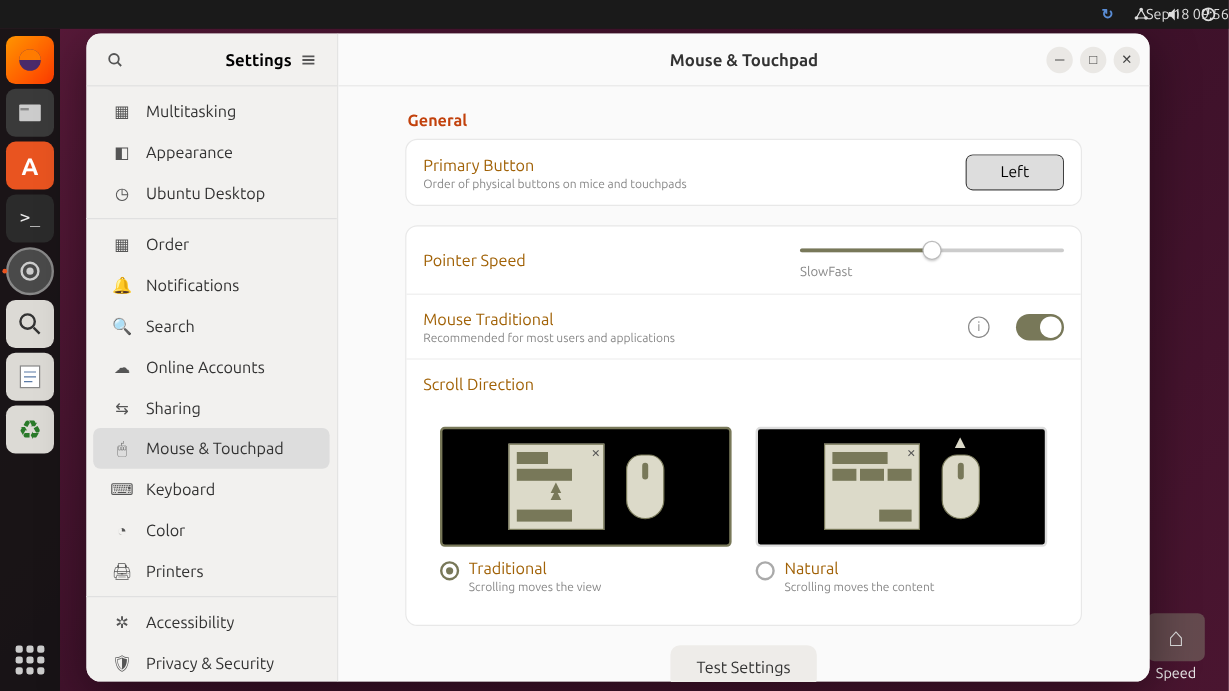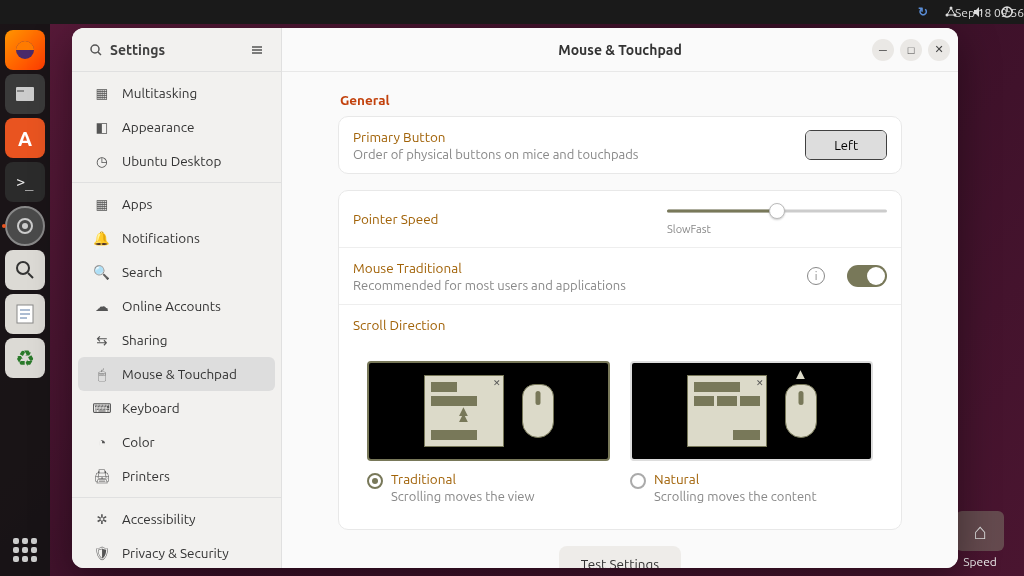--- a/index.html
+++ b/index.html
@@ -25,21 +25,21 @@
 .dock-apps { position: absolute; bottom: 8px; width: 36px; height: 36px; display: grid; grid-template-columns: repeat(3,6px); grid-template-rows: repeat(3,6px); gap: 3px; justify-content: center; align-content: center; }
 .dock-apps span { width: 6px; height: 6px; background: #ccc; border-radius: 2px; }
 
 
 .window { position: absolute; left: 72px; top: 28px; width: 886px; height: 540px; background: #fafafa; border-radius: 12px; box-shadow: 0 10px 40px rgba(0,0,0,0.4); overflow: hidden; display: flex; z-index: 60; }
 
 
 .sidebar { width: 210px; background: #f2f1ef; border-right: 1px solid #e0e0e0; display: flex; flex-direction: column; }
 .sidebar-header { height: 44px; display: flex; align-items: center; padding: 0 10px; border-bottom: 1px solid #e0e0e0; }
 .sidebar-header .search-btn { width: 28px; height: 28px; display: flex; align-items:center; justify-content:center; border-radius:4px; }
-.sidebar-header .title { flex: 1; text-align: left; font-weight: 600; font-size: 14px; color: #404040; }
+.sidebar-header .title { flex: 1; text-align: right; font-weight: 600; font-size: 14px; color: #000000; }
 .sidebar-header .menu-btn { width: 28px; height: 28px; display:flex; align-items:center; justify-content:center; border-radius:4px; }
 .sidebar-list { flex: 1; overflow-y: auto; padding: 4px 0; }
 .sidebar-item { display: flex; align-items: center; gap: 12px; padding: 9px 16px; font-size: 13.5px; color: #333; cursor: pointer; border-radius: 6px; margin: 0 6px; }
 .sidebar-item.selected { background: #ddd; }
 .sidebar-item .sicon { width: 16px; height: 16px; display:flex; align-items:center; justify-content:center; color:#555; }
 .sidebar-sep { height: 1px; background: #e0e0e0; margin: 4px 0; }
 
 
 .main { flex: 1; display: flex; flex-direction: column; background: #fafafa; }
 .main-header { height: 44px; display: flex; align-items: center; justify-content: center; border-bottom: 1px solid #e8e8e8; position: relative; }
@@ -48,21 +48,21 @@
 .win-btn { width: 22px; height: 22px; border-radius: 50%; background: #eae8e5; display:flex; align-items:center; justify-content:center; font-size:11px; color:#444; cursor:pointer; }
 .win-btn.close { background: #eae8e5; }
 
 .content { flex: 1; overflow-y: auto; padding: 12px 56px 12px 56px; }
 .section-title { font-size: 13.5px; font-weight: 600; color: #c2410c; margin: 8px 0 8px 2px; }
 .card { background: #fff; border: 1px solid #e8e8e8; border-radius: 10px; margin-bottom: 16px; }
 .row { padding: 12px 14px; display: flex; align-items: center; gap: 14px; border-bottom: 1px solid #eee; }
 .row:last-child { border-bottom: none; }
 .row-text { flex: 1; }
 .row-title { font-size: 13.5px; color: #a16207; }
-.row-sub { font-size: 13px; color: #888; margin-top: 2px; }
+.row-sub { font-size: 10px; color: #888; margin-top: 2px; }
 
 
 .seg { display: flex; border: 1px solid #404040; border-radius: 6px; overflow: hidden; }
 .seg-btn { padding: 7px 28px; font-size: 13px; background: #fff; cursor:pointer; }
 .seg-btn.active { background: #ddd; }
 
 
 .slider-wrap { flex: 1; max-width: 220px; }
 .slider-labels { display:flex; font-size:11px; color:#888; margin-top:4px; }
 .slider { width: 100%; position: relative; height: 16px; }
@@ -216,21 +216,21 @@
           <span class="sicon">◧</span>
           <span>Appearance</span>
         </div>
       <div class="sidebar-item">
           <span class="sicon">◷</span>
           <span>Ubuntu Desktop</span>
         </div>
       <div class="sidebar-sep"></div>
       <div class="sidebar-item">
           <span class="sicon">▦</span>
-          <span>Apps</span>
+          <span>Order</span>
         </div>
       <div class="sidebar-item">
           <span class="sicon">🔔</span>
           <span>Notifications</span>
         </div>
       <div class="sidebar-item">
           <span class="sicon">🔍</span>
           <span>Search</span>
         </div>
       <div class="sidebar-item">

